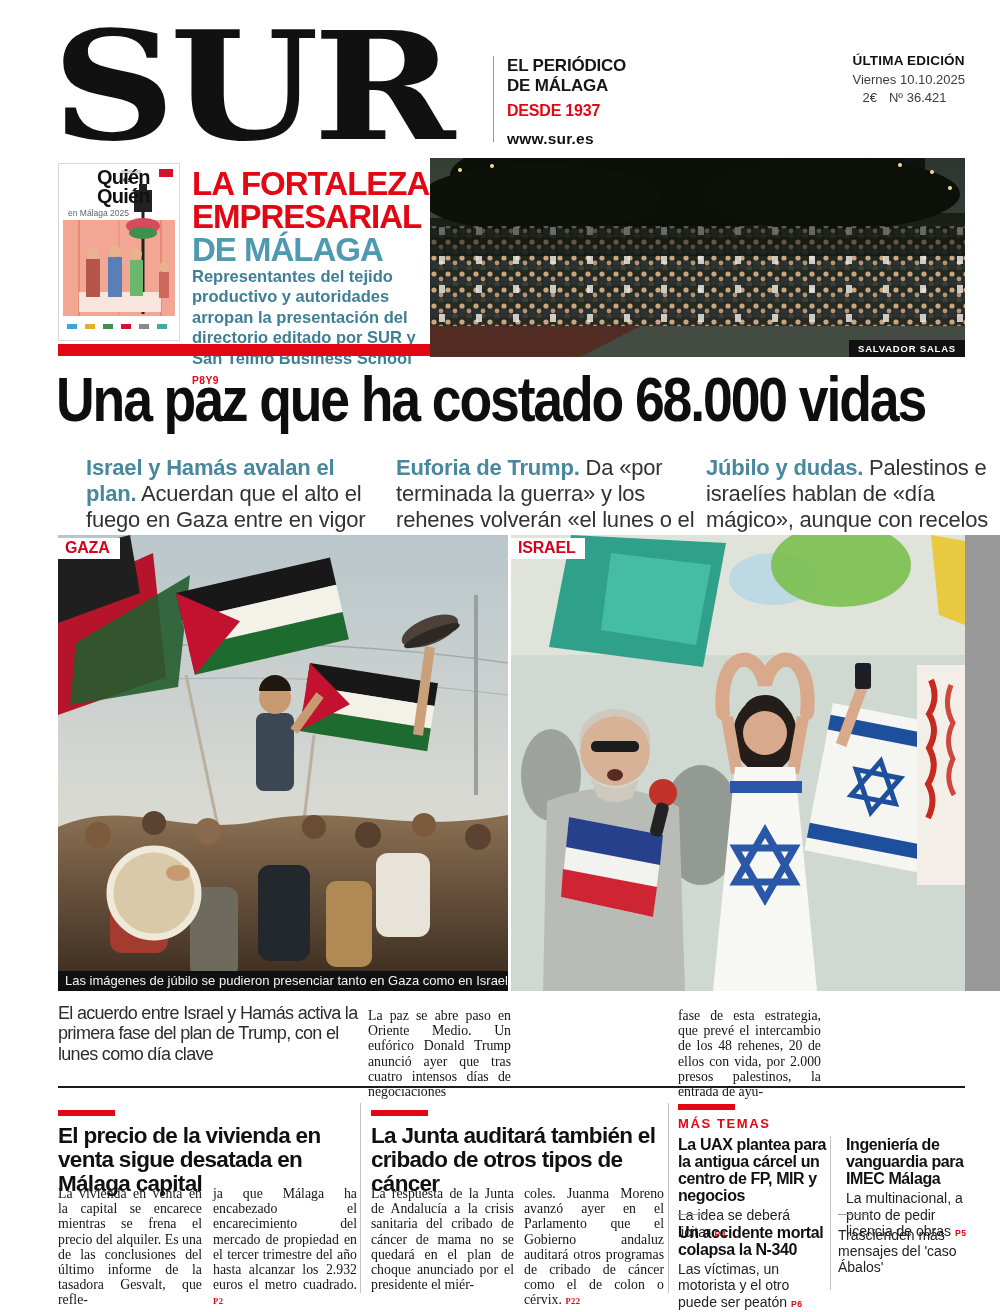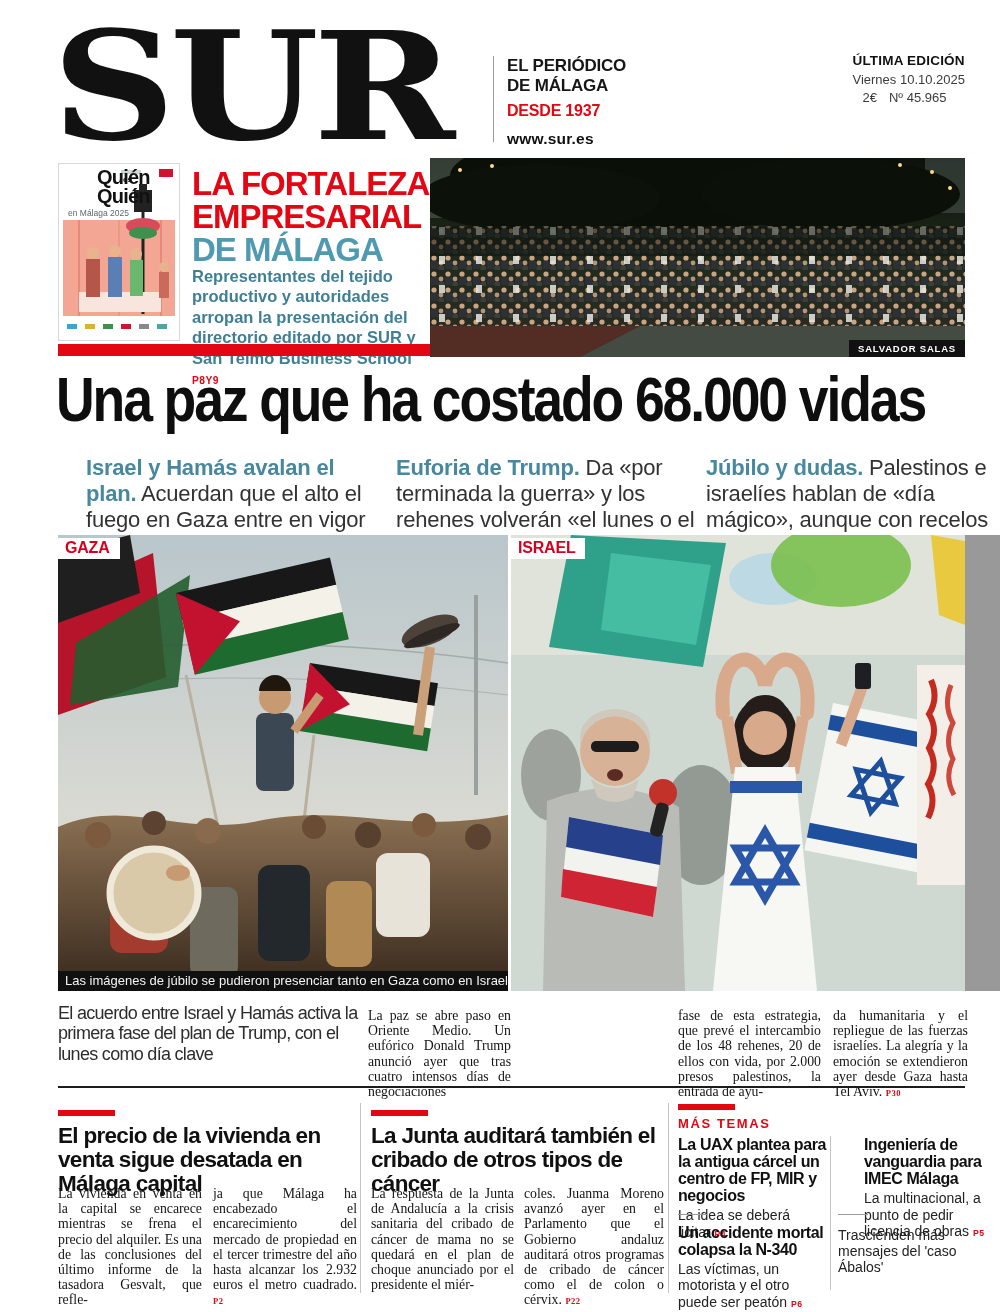--- a/index.html
+++ b/index.html
@@ -71,21 +71,21 @@
   <div class="abs tagline">
     <div>EL PERIÓDICO</div>
     <div>DE MÁLAGA</div>
     <div class="since">DESDE 1937</div>
     <div class="site">www.sur.es</div>
   </div>
   <div class="abs edition">
     <div class="ed-title">ÚLTIMA EDICIÓN</div>
     <div>Viernes 10.10.2025</div>
     <div class="nums">
-      <span>2€</span><span style="margin-left: 12px;">Nº 45.965</span>
+      <span>2€</span><span style="margin-left: 12px;">Nº 36.421</span>
     </div>
   </div>
 
   <div class="abs cover">
     <svg width="120" height="176" viewBox="0 0 120 176">
       <rect x="0" y="0" width="120" height="176" fill="#ffffff"></rect>
       <rect x="100" y="5" width="14" height="8" fill="#d2122e"></rect>
       <rect x="62" y="6" width="20" height="4" fill="#cfd4d8"></rect>
       <rect x="4" y="56" width="112" height="96" fill="#f2a693"></rect>
       <line x1="20" y1="56" x2="20" y2="152" stroke="#e58b77" stroke-width="2"></line>
@@ -312,24 +312,20 @@
 
       <line x1="352" y1="150" x2="330" y2="210" stroke="#d9a98c" stroke-width="11"></line>
       <rect x="344" y="128" width="16" height="26" rx="3" fill="#1d1f24"></rect>
     </svg>
     <div class="photo-label">ISRAEL</div>
   </div>
 
   <div class="abs standfirst">El acuerdo entre Israel y Hamás activa la primera fase del plan de Trump, con el lunes como día clave</div>
   <div class="abs serif-col" style="left:368px;">La paz se abre paso en Oriente Medio. Un eufórico Donald Trump anunció ayer que tras cuatro intensos días de negociaciones</div>
   <div class="abs serif-col" style="left:678px;">fase de esta estrategia, que prevé el intercambio de los 48 rehenes, 20 de ellos con vida, por 2.000 presos palestinos, la entrada de ayu-</div>
-  <div class="abs serif-col" style="left:833px; width:135px;">
-    <span>da humanitaria y el repliegue de las fuerzas israelíes. La alegría y la emoción se extendieron ayer desde Gaza hasta Tel Aviv.</span>
-    <span class="pref">P30</span>
-  </div>
 
   <div class="abs big-rule"></div>
 
   <div class="abs tick" style="left:58px; top:1110px;"></div>
   <div class="abs story-head" style="left:58px; top:1124px; width:300px;">El precio de la vivienda en venta sigue desatada en Málaga capital</div>
   <div class="abs serif-col" style="left:58px; top:1186px; width:144px;">La vivienda en venta en la capital se encarece mientras se frena el precio del alquiler. Es una de las conclusiones del último informe de la tasadora Gesvalt, que refle-</div>
   <div class="abs serif-col" style="left:213px; top:1186px; width:144px;">
     <span>ja que Málaga ha encabezado el encarecimiento del mercado de propiedad en el tercer trimestre del año hasta alcanzar los 2.932 euros el metro cuadrado.</span>
     <span class="pref">P2</span>
   </div>
@@ -347,21 +343,21 @@
   <div class="abs v-div" style="left:668px; top:1103px; height:190px;"></div>
 
   <div class="abs tick" style="left:678px; top:1104px;"></div>
   <div class="abs mt-label" style="left:678px; top:1116px;">MÁS TEMAS</div>
 
   <div class="abs" style="left:678px; top:1136px; width:148px;">
     <div class="mt-title">La UAX plantea para la antigua cárcel un centro de FP, MIR y negocios</div>
     <p class="mt-body"><span>La idea se deberá licitar</span>
       <span class="pref">P4</span></p>
   </div>
-  <div class="abs" style="left:864px; top:1136px; width:130px;">
+  <div class="abs" style="left:846px; top:1136px; width:130px;">
     <div class="mt-title">Ingeniería de vanguardia para IMEC Málaga</div>
     <p class="mt-body"><span>La multinacional, a punto de pedir licencia de obras</span>
       <span class="pref">P5</span></p>
   </div>
 
   <div class="abs v-div" style="left:830px; top:1136px; height:154px; background:#c4c4c4;"></div>
   <div class="abs h-div" style="left:678px; top:1214px; width:30px;"></div>
   <div class="abs h-div" style="left:838px; top:1214px; width:30px;"></div>
 
   <div class="abs" style="left:678px; top:1224px; width:148px;">

